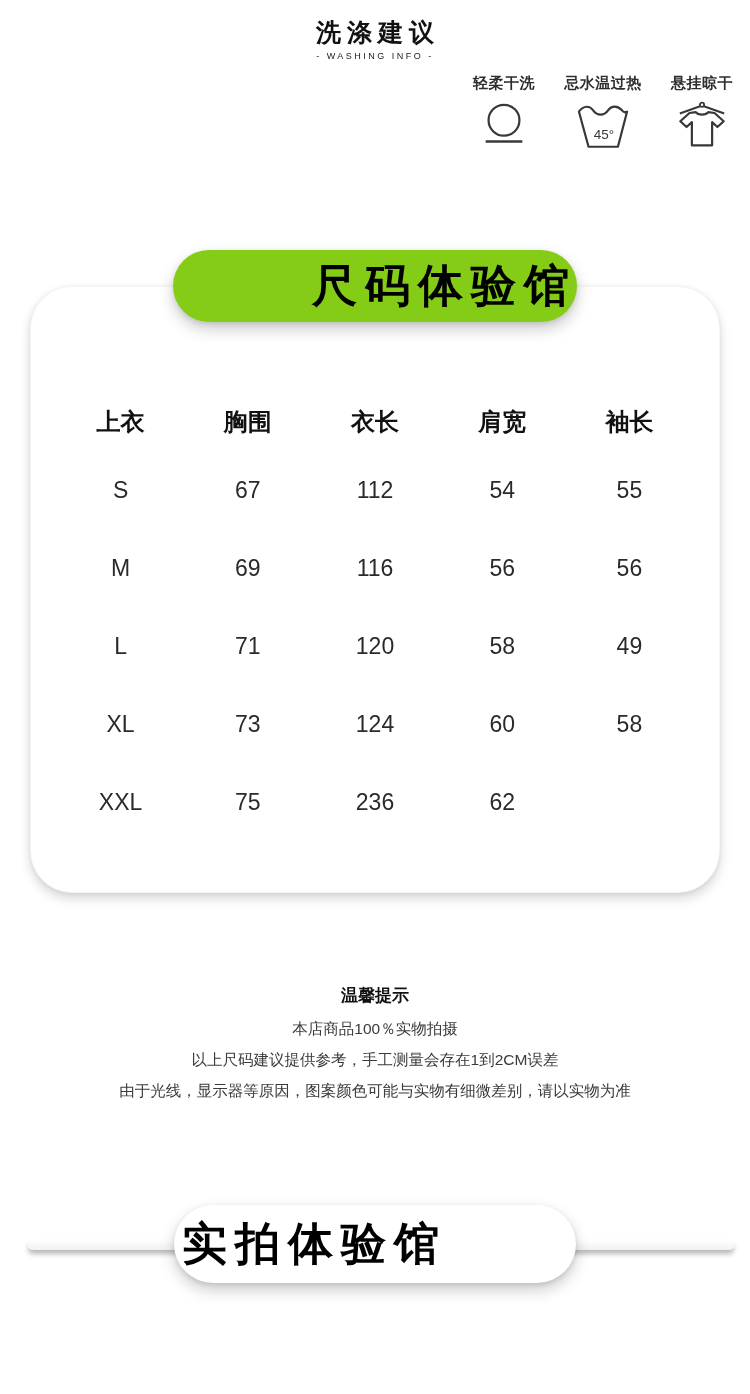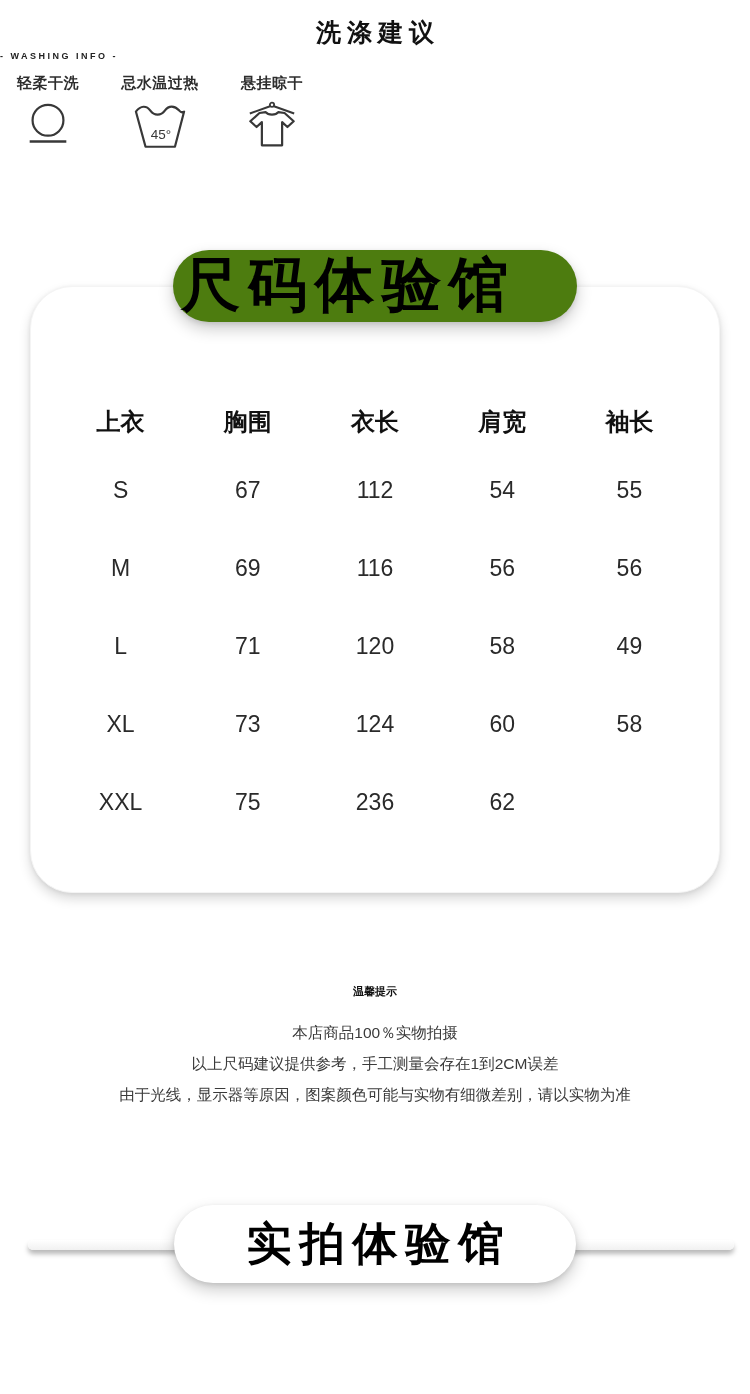--- a/index.html
+++ b/index.html
@@ -7,38 +7,38 @@
   body {
     width:750px; height:1394px; position:relative; overflow:hidden;
     font-family:"Liberation Sans","DejaVu Sans",sans-serif; color:#1a1a1a;
   }
   
   .wash-title {
     position:absolute; top:16px; left:0; width:100%; text-align:center;
     font-size:25px; font-weight:bold; letter-spacing:6px; text-indent:6px; color:#111;
   }
   .wash-subtitle {
-    position:absolute; top:51px; left:0; width:100%; 
-    font-size:9px; font-weight:bold; letter-spacing:2.5px; color:#222;
+    position:absolute; top:51px; left:0; width:100%; text-align:center;
+    font-size:9px; font-weight:normal; letter-spacing:2.5px; color:#222;
   }
   .wash-row {
     position:absolute; top:74px; left:0; width:100%;
-    display:flex; justify-content:flex-start; gap:16px;
+    display:flex; justify-content:flex-end; gap:3px;
   }
   .wash-item { width:96px; text-align:center; }
   .wash-label { font-size:15px; font-weight:600; color:#2d2d2d; letter-spacing:0.5px; }
   .wash-icon { display:block; margin:7px auto 0; }
   .wash-icon path, .wash-icon circle, .wash-icon line { vector-effect:non-scaling-stroke; }
   
   .size-pill {
     position:absolute; top:250px; left:50%; transform:translateX(-50%);
-    width:404px; height:72px; background:#4d7c0f; border-radius:36px; z-index:2;
+    width:404px; height:72px; background:#84cc16; border-radius:36px; z-index:2;
     box-shadow:0 7px 16px rgba(0,0,0,0.20), 0 2px 5px rgba(0,0,0,0.10);
-    display:flex; align-items:center; justify-content:flex-start;
-    font-size:59px; font-weight:bold; letter-spacing:8px; text-indent:8px; color:#000;
+    display:flex; align-items:center; justify-content:flex-end;
+    font-size:45px; font-weight:bold; letter-spacing:8px; text-indent:8px; color:#000;
   }
   .size-card {
     position:absolute; top:286px; left:30px; width:690px; height:607px;
     background:#fff; border-radius:42px; z-index:1;
     border:1px solid #f4f4f4;
     box-shadow:0 6px 12px rgba(0,0,0,0.15), 0 1px 4px rgba(0,0,0,0.07);
   }
   .size-table {
     position:absolute; top:106px; left:26px; width:636px;
     display:grid; grid-template-columns:repeat(5,1fr);
@@ -46,33 +46,33 @@
   .th {
     height:58px; display:flex; align-items:center; justify-content:center;
     font-size:24px; font-weight:600; color:#111;
   }
   .td {
     height:78px; display:flex; align-items:center; justify-content:center;
     font-size:23px; font-weight:normal; color:#2a2a2a;
   }
   
   .tips { position:absolute; top:984px; left:0; width:100%; text-align:center; }
-  .tips-title { font-size:11px; font-weight:bold; color:#111; margin-bottom:18px; }
+  .tips-title { font-size:17px; font-weight:bold; color:#111; margin-bottom:6px; }
   .tips-line { font-size:15.5px; line-height:31px; color:#3a3a3a; }
   
   .photo-line {
     position:absolute; top:1240px; left:28px; width:706px; height:10px;
     background:linear-gradient(#ffffff,#f1f1f1); border-radius:5px; z-index:1;
     box-shadow:0 4px 5px rgba(0,0,0,0.28);
   }
   .photo-pill {
     position:absolute; top:1205px; left:50%; transform:translateX(-50%);
     width:402px; height:78px; background:#fff; border-radius:39px; z-index:2;
     box-shadow:0 7px 16px rgba(0,0,0,0.20), 0 2px 5px rgba(0,0,0,0.10);
-    display:flex; align-items:center; justify-content:center;
+    display:flex; align-items:center; justify-content:flex-start;
     font-size:45px; font-weight:bold; letter-spacing:8px; text-indent:8px; color:#000;
   }
 </style>
 </head>
 <body>
 
 <div class="wash-title">洗涤建议</div>
 <div class="wash-subtitle">- WASHING INFO -</div>
 
 <div class="wash-row">

